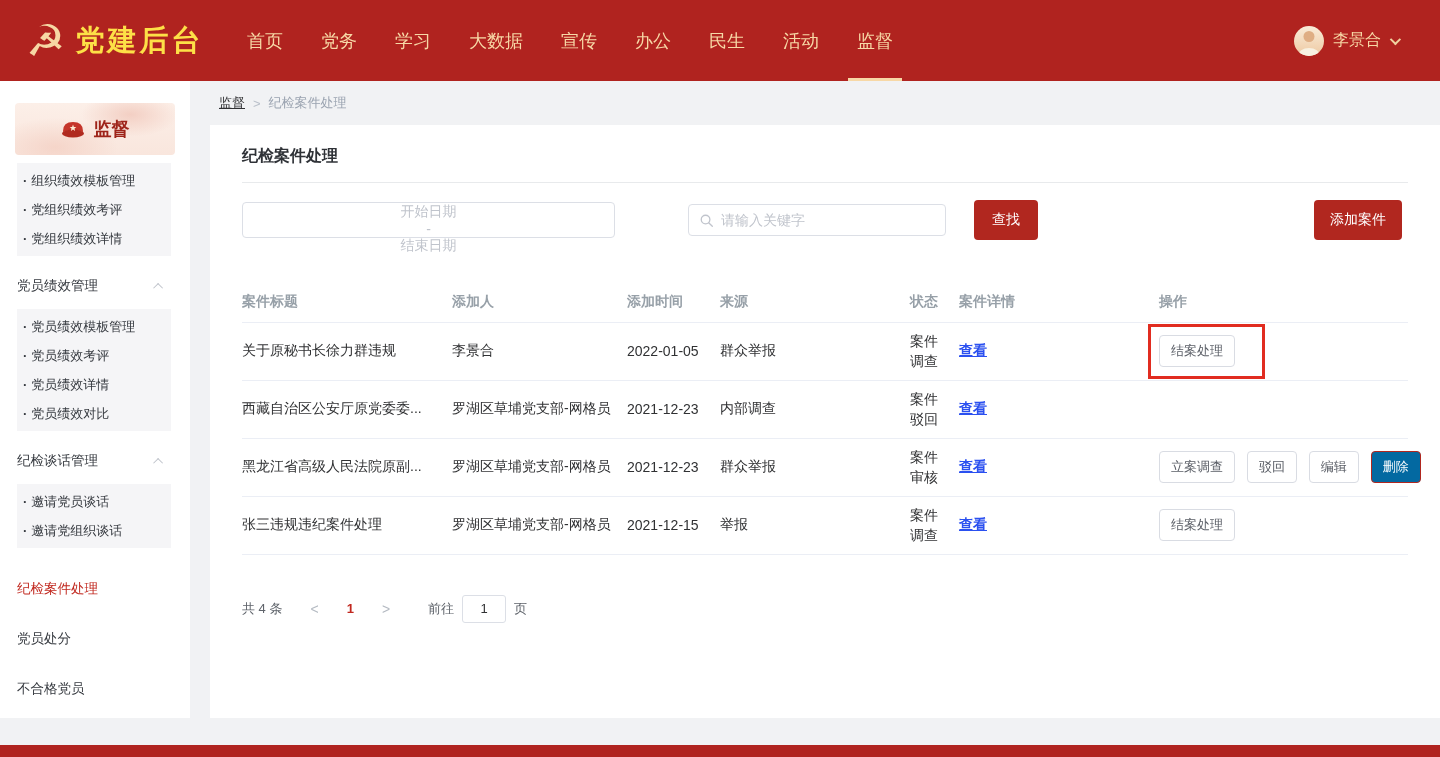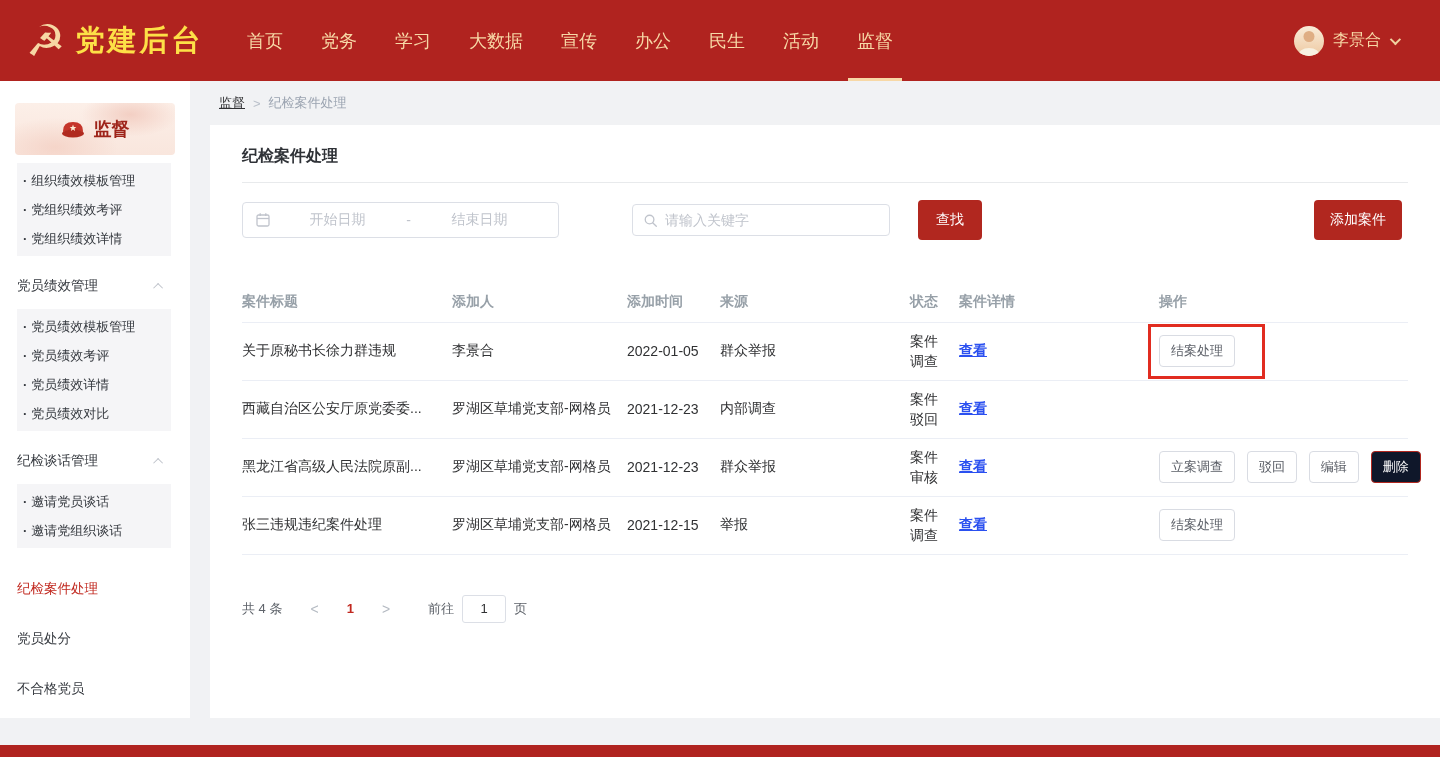--- a/index.html
+++ b/index.html
@@ -41,21 +41,21 @@
   .breadcrumb { height:44px; display:flex; align-items:center; padding-left:9px; font-size:13px; gap:8px; }
   .bc-parent { color:#303133; font-weight:500; text-decoration:underline; cursor:pointer; }
   .bc-sep { color:#b8bfc9; }
   .bc-current { color:#9aa3b0; }
   .card { background:#ffffff; height:593px; padding:0 32px; }
   .page-title { padding-top:21px; font-size:16px; font-weight:bold; color:#2f3237; }
   .title-divider { margin-top:15px; border-bottom:1px solid #e8eaec; }
 
   
   .filter-row { margin-top:17px; display:flex; align-items:center; }
-  .date-range { width:317px; height:36px; border:1px solid #dcdfe6; border-radius:4px; display:flex; align-items:center; padding:0 12px; cursor:text; }
+  .date-range { width:373px; height:36px; border:1px solid #dcdfe6; border-radius:4px; display:flex; align-items:center; padding:0 12px; cursor:text;flex-direction:column; }
   .date-ph { flex:1; text-align:center; color:#c0c4cc; font-size:14px; }
   .date-sep { color:#c0c4cc; font-size:14px; padding:0 2px; }
   .search-box { margin-left:73px; width:258px; height:32px; border:1px solid #dcdfe6; border-radius:4px; display:flex; align-items:center; padding:0 10px; gap:7px; background:#fff; }
   .search-box input { border:none; outline:none; flex:1; font-size:14px; color:#303133; font-family:inherit; }
   .search-box input::placeholder { color:#c0c4cc; }
   .btn-red { height:40px; padding:0 18px; background:#b1271f; color:#ffffff; font-size:14px; border:none; border-radius:4px; cursor:pointer; font-family:Liberation Mono, monospace; }
   .btn-find { margin-left:28px; }
   .btn-add { margin-left:auto; margin-right:6px; padding:0 16px; }
 
   
@@ -64,21 +64,21 @@
   .case-table td { font-size:14px; color:#303133; padding:0 10px 0 0; height:58px; border-top:1px solid #ebeef5; vertical-align:middle; }
   .case-table tr.hdr th { border-bottom:0; }
   .case-table tbody tr:last-child td { border-bottom:1px solid #ebeef5; }
   .cell-status { line-height:1.45; font-weight:500; }
   .st-blue { color:#3447ee; }
   .st-gray { color:#8f959e; }
   .st-red  { color:#f5262c; }
   .view-link { color:#2b50f0; font-weight:bold; text-decoration:underline; cursor:pointer; }
   .cell-actions { position:relative; white-space:nowrap; }
   .btn-outline { height:32px; padding:0 11px; background:#fff; border:1px solid #d9dce3; border-radius:4px; color:#5a5e66; font-size:13px; cursor:pointer; font-family:inherit; margin-right:8px; }
-  .btn-danger { height:32px; padding:4px 11px; background:#0f172a; border:1px solid #b1271f; border-radius:4px; color:#fff; font-size:13px; cursor:pointer; font-family:inherit; }
+  .btn-danger { height:32px; padding:4px 11px; background:#0369a1; border:1px solid #b1271f; border-radius:4px; color:#fff; font-size:13px; cursor:pointer; font-family:inherit; }
   .annot-box { position:absolute; left:-11px; top:1px; width:117px; height:55px; border:3px solid #e12c20; pointer-events:none; }
 
   
   .pagination { margin-top:40px; display:flex; align-items:center; font-size:13px; color:#5f646b; }
   .pg-total { margin-right:22px; }
   .pg-arrow { color:#b4bac2; font-size:14px; cursor:pointer; padding:0 6px; }
   .pg-current { color:#c1281f; font-weight:bold; margin:0 22px; cursor:pointer; }
   .pg-goto { margin-left:32px; margin-right:8px; }
   .pg-input { width:44px; height:28px; border:1px solid #dcdfe6; border-radius:3px; text-align:center; font-size:13px; color:#303133; margin-right:8px; outline:none; font-family:inherit; }
 

